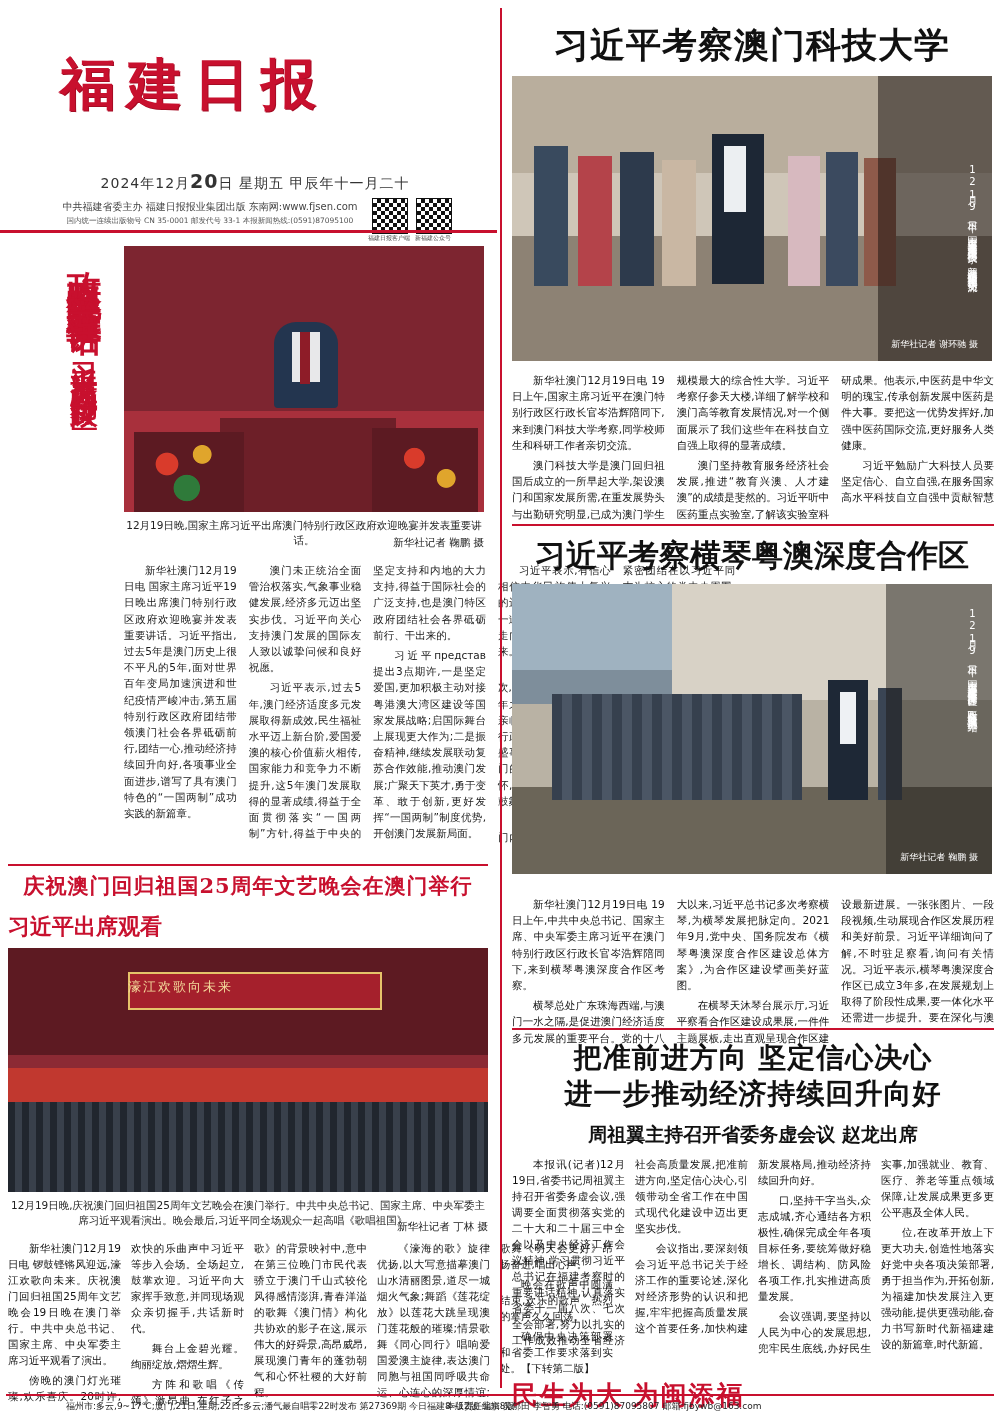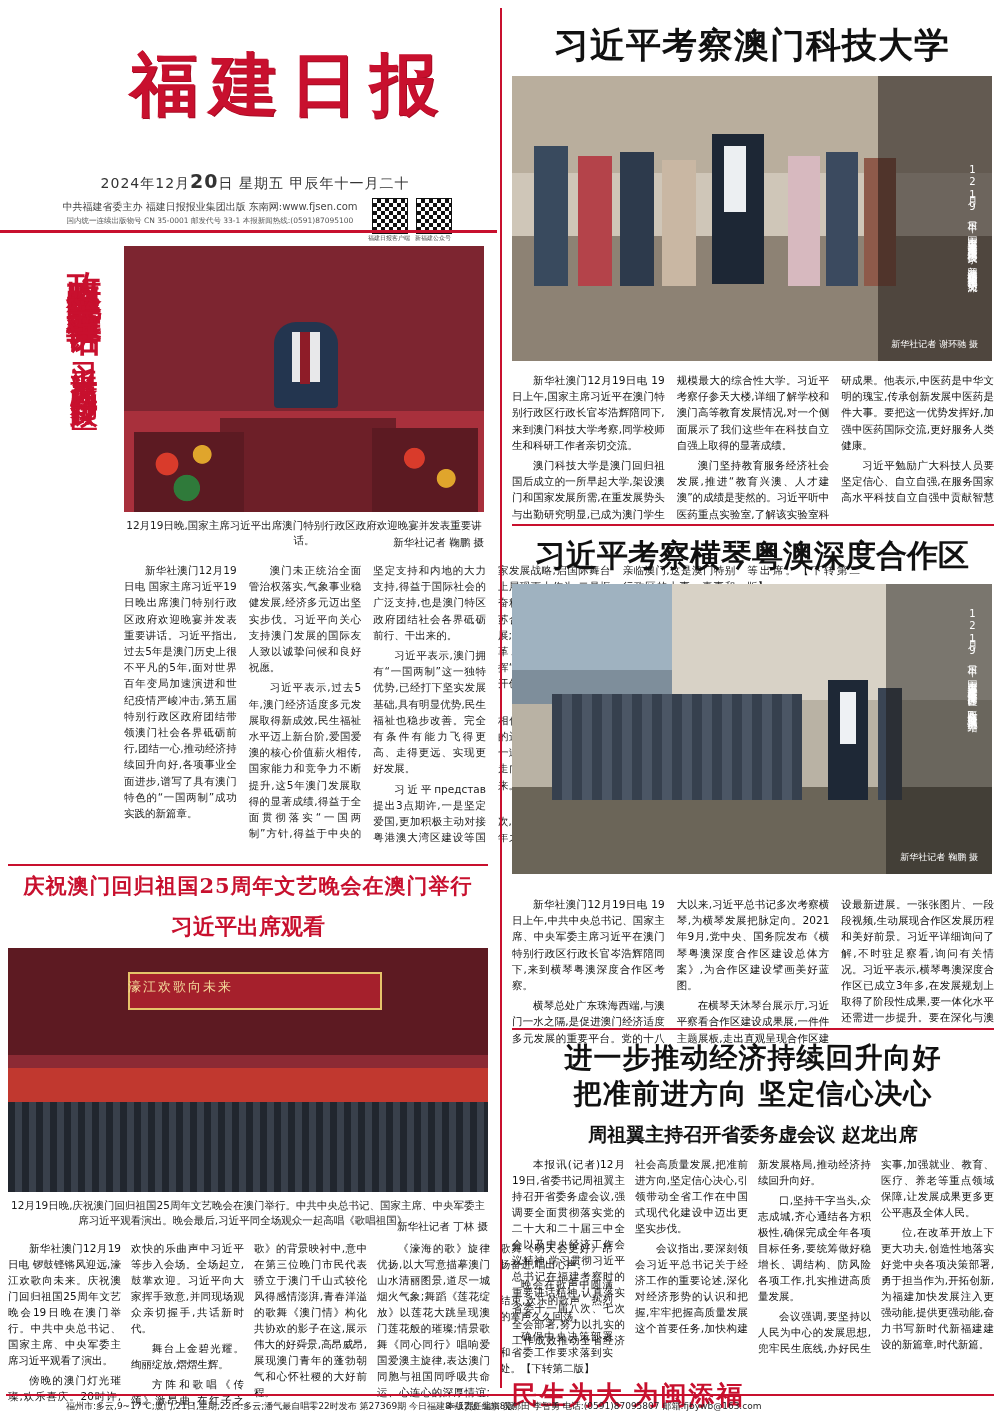--- a/index.html
+++ b/index.html
@@ -11,22 +11,22 @@
     overflow:hidden;
     position:relative;
   }
   .page{position:relative;width:1000px;height:1426px;box-sizing:border-box;padding:0;}
 
   
   .masthead{position:absolute;left:0;top:0;width:497px;height:232px;}
   .mast-logo{
     position:absolute;left:60px;top:24px;width:390px;height:120px;
     font-family:"DejaVu Serif","Liberation Serif",serif;
-    font-size:68px;font-weight:700;color:#c8102e;letter-spacing:12px;
-    text-align:right;line-height:120px;
+    font-size:55px;font-weight:700;color:#c8102e;letter-spacing:12px;
+    text-align:left;line-height:120px;
     text-shadow:1px 1px 0 #a50c24;
   }
   .mast-en{
     position:absolute;left:60px;top:146px;width:390px;text-align:center;
     font-family:"DejaVu Serif","Liberation Serif",serif;
     font-size:13px;letter-spacing:6px;color:#c8102e;
   }
   .mast-date{
     position:absolute;left:60px;top:170px;width:390px;text-align:center;
     font-size:14px;color:#333;letter-spacing:1px;
@@ -74,21 +74,21 @@
 
   .divider{position:absolute;background:#c8102e;}
 
   
   .evt-head{
     position:absolute;left:8px;top:636px;width:480px;text-align:center;
     font-family:"DejaVu Serif","Liberation Serif",serif;
     font-size:21px;font-weight:700;color:#c8102e;letter-spacing:1px;
   }
   .evt-sub{
-    position:absolute;left:8px;top:676px;width:480px;text-align:center;
+    position:absolute;left:8px;top:676px;width:480px;text-align:left;
     font-family:"DejaVu Serif","Liberation Serif",serif;
     font-size:22px;font-weight:700;color:#c8102e;
   }
   .evt-photo{position:absolute;left:8px;top:712px;width:480px;height:244px;}
   .evt-cap{position:absolute;left:8px;top:962px;width:480px;}
   .evt-credit{position:absolute;left:8px;top:984px;width:480px;}
   .evt-cols{position:absolute;left:8px;top:1004px;width:482px;height:176px;
             column-count:4;column-gap:10px;font-size:10.5px;line-height:16px;text-align:justify;}
   .evt-cols p{margin:0 0 4px 0;text-indent:2em;}
 
@@ -195,21 +195,20 @@
         radial-gradient(circle at 70% 60%, #e0a52c 0 10%, rgba(0,0,0,0) 11%),
         #5c1a22;"></div>
     </div>
     <div class="lead-cap ph-cap">12月19日晚,国家主席习近平出席澳门特别行政区政府欢迎晚宴并发表重要讲话。</div>
     <div class="lead-credit ph-credit">新华社记者 鞠鹏 摄</div>
 
     <div class="cols3">
       <p>新华社澳门12月19日电 国家主席习近平19日晚出席澳门特别行政区政府欢迎晚宴并发表重要讲话。习近平指出,过去5年是澳门历史上很不平凡的5年,面对世界百年变局加速演进和世纪疫情严峻冲击,第五届特别行政区政府团结带领澳门社会各界砥砺前行,团结一心,推动经济持续回升向好,各项事业全面进步,谱写了具有澳门特色的“一国两制”成功实践的新篇章。</p>
       <p>澳门未正统治全面管治权落实,气象事业稳健发展,经济多元迈出坚实步伐。习近平向关心支持澳门发展的国际友人致以诚挚问候和良好祝愿。</p>
       <p>习近平表示,过去5年,澳门经济适度多元发展取得新成效,民生福祉水平迈上新台阶,爱国爱澳的核心价值薪火相传,国家能力和竞争力不断提升,这5年澳门发展取得的显著成绩,得益于全面贯彻落实“一国两制”方针,得益于中央的坚定支持和内地的大力支持,得益于国际社会的广泛支持,也是澳门特区政府团结社会各界砥砺前行、干出来的。</p>
-      <p>习近平表示,澳门拥有“一国两制”这一独特优势,已经打下坚实发展基础,具有明显优势,民生福祉也稳步改善。完全有条件有能力飞得更高、走得更远、实现更好发展。</p>
       <p>习近平представ提出3点期许,一是坚定爱国,更加积极主动对接粤港澳大湾区建设等国家发展战略;启国际舞台上展现更大作为;二是振奋精神,继续发展联动复苏合作效能,推动澳门发展;广聚天下英才,勇于变革、敢于创新,更好发挥“一国两制”制度优势,开创澳门发展新局面。</p>
       <p>习近平表示,有信心相信中华民族伟大复兴的进程中,澳门将同祖国一道,坚定携手并进,共同走向繁荣发展的美好未来。</p>
       <p>首一提述整体中层次,在澳门回归祖国25周年之际,习近平主席再次亲临澳门,这是澳门特别行政区的大事、喜事和盛事。习近平主席对澳门的殷切期待、亲切关怀,令澳门社会各界深受鼓舞。</p>
       <p>全体与会者表示,澳门内外将团结一致更加紧密团结在以习近平同志为核心的党中央周围,坚定信心,携手并进,共同创造澳门更加美好的明天。</p>
       <p>中央和国家机关有关部门负责同志,澳门特别行政区政府主要官员等出席。【下转第二版】</p>
     </div>
 
     <div class="divider" style="left:8px;top:628px;width:480px;height:2px;"></div>
 
     <div class="evt-head">庆祝澳门回归祖国25周年文艺晚会在澳门举行</div>
@@ -283,22 +282,22 @@
   <div class="r2-cols">
     <p>新华社澳门12月19日电 19日上午,中共中央总书记、国家主席、中央军委主席习近平在澳门特别行政区行政长官岑浩辉陪同下,来到横琴粤澳深度合作区考察。</p>
     <p>横琴总处广东珠海西端,与澳门一水之隔,是促进澳门经济适度多元发展的重要平台。党的十八大以来,习近平总书记多次考察横琴,为横琴发展把脉定向。2021年9月,党中央、国务院发布《横琴粤澳深度合作区建设总体方案》,为合作区建设擘画美好蓝图。</p>
     <p>在横琴天沐琴台展示厅,习近平察看合作区建设成果展,一件件主题展板,走出直观呈现合作区建设最新进展。一张张图片、一段段视频,生动展现合作区发展历程和美好前景。习近平详细询问了解,不时驻足察看,询问有关情况。习近平表示,横琴粤澳深度合作区已成立3年多,在发展规划上取得了阶段性成果,要一体化水平还需进一步提升。要在深化与澳门经济适度多元发展的支撑作用上下更大功夫。</p>
 
   </div>
 
   <div class="divider" style="left:512px;top:1028px;width:482px;height:2px;"></div>
 
   <div class="r3-head">
+    <div>把准前进方向  坚定信心决心</div>
     <div>进一步推动经济持续回升向好</div>
-    <div>把准前进方向  坚定信心决心</div>
   </div>
   <div class="r3-sub">周祖翼主持召开省委务虚会议  赵龙出席</div>
 
   <div class="r3-cols">
     <p>本报讯(记者)12月19日,省委书记周祖翼主持召开省委务虚会议,强调要全面贯彻落实党的二十大和二十届三中全会以及中央经济工作会议精神,学习贯彻习近平总书记在福建考察时的重要讲话精神,认真落实省委十一届八次、七次全会部署,努力以扎实的工作成效推动全省经济社会高质量发展,把准前进方向,坚定信心决心,引领带动全省工作在中国式现代化建设中迈出更坚实步伐。</p>
     <p>会议指出,要深刻领会习近平总书记关于经济工作的重要论述,深化对经济形势的认识和把握,牢牢把握高质量发展这个首要任务,加快构建新发展格局,推动经济持续回升向好。</p>
     <p>口,坚持干字当头,众志成城,齐心通结各方积极性,确保完成全年各项目标任务,要统筹做好稳增长、调结构、防风险各项工作,扎实推进高质量发展。</p>
     <p>会议强调,要坚持以人民为中心的发展思想,兜牢民生底线,办好民生实事,加强就业、教育、医疗、养老等重点领域保障,让发展成果更多更公平惠及全体人民。</p>
     <p>位,在改革开放上下更大功夫,创造性地落实好党中央各项决策部署,勇于担当作为,开拓创新,为福建加快发展注入更强动能,提供更强动能,奋力书写新时代新福建建设的新篇章,时代新篇。</p>
 

